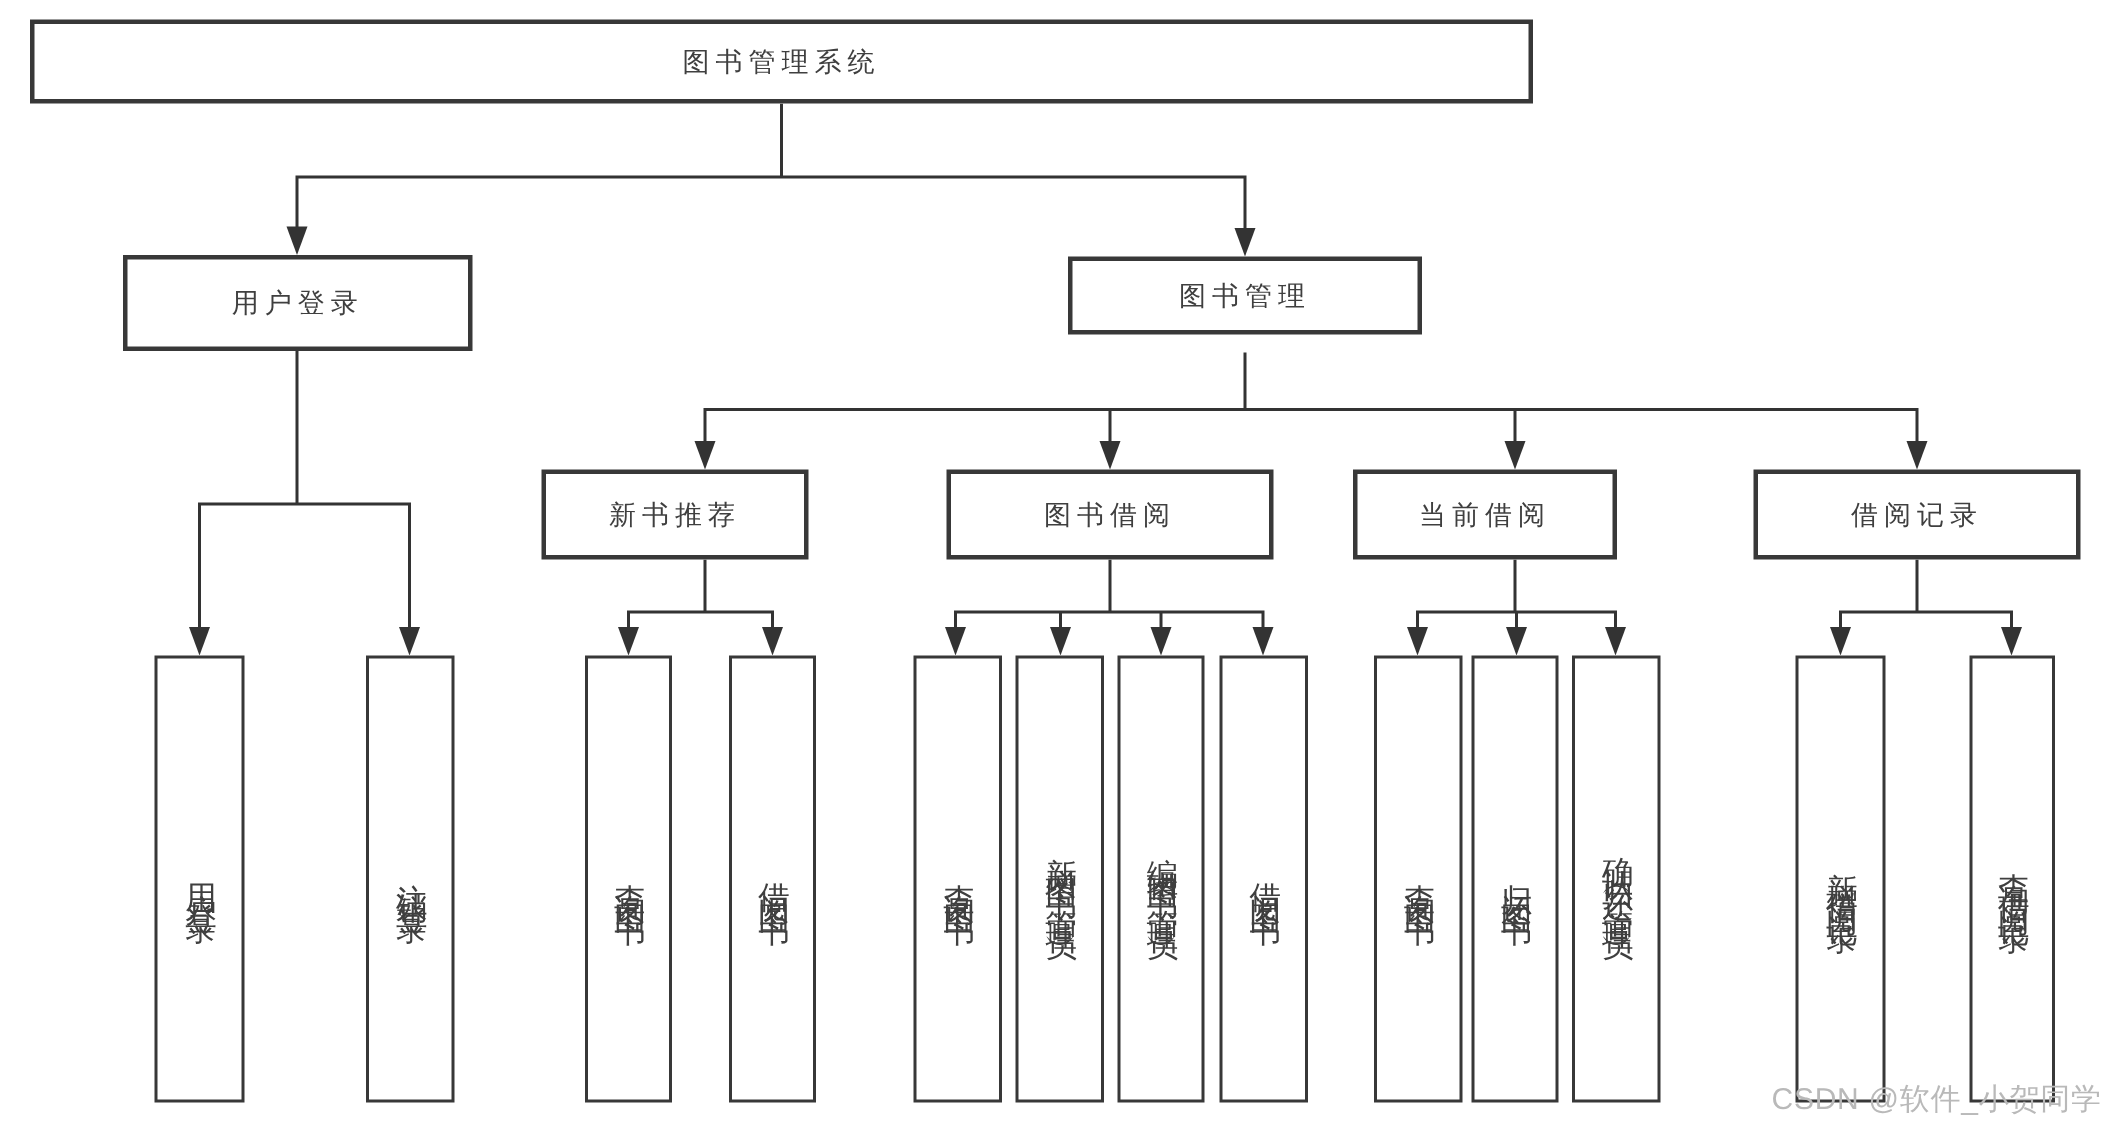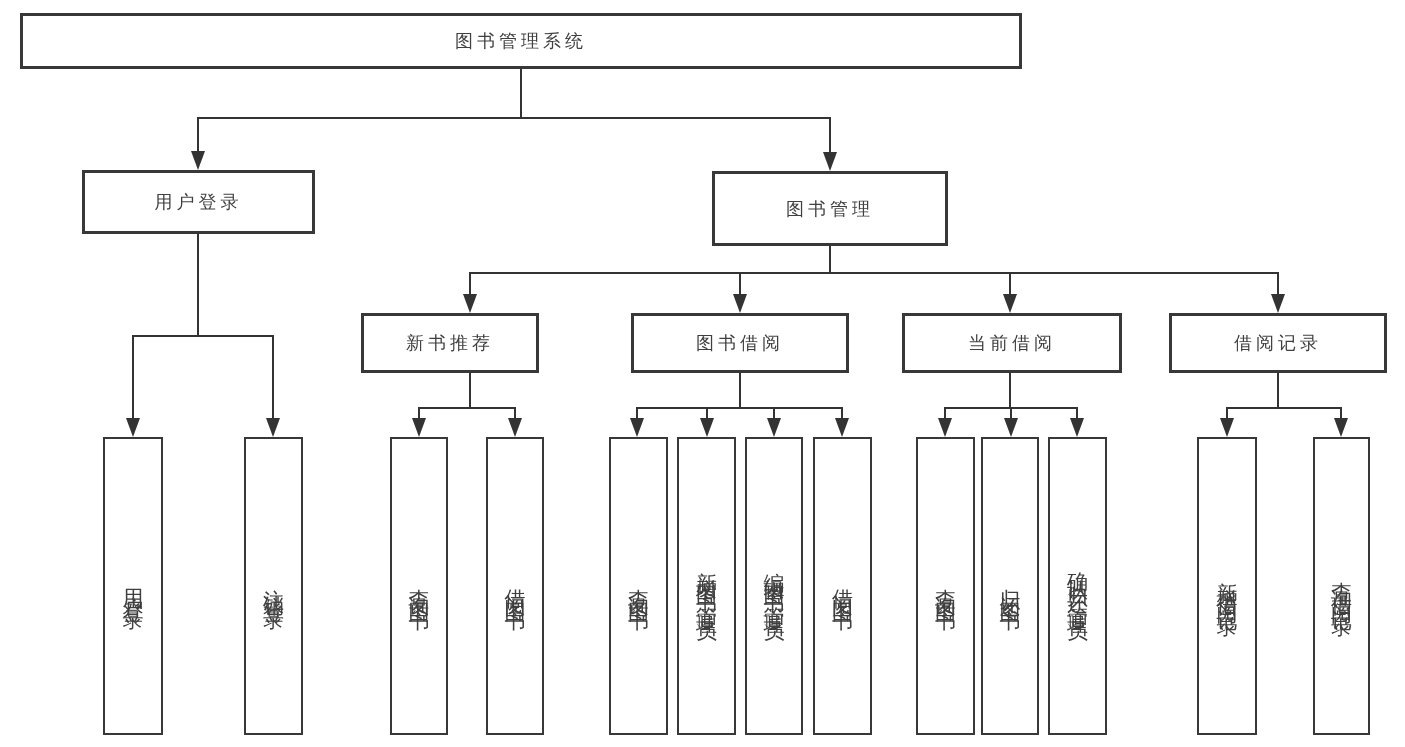--- a/index.html
+++ b/index.html
@@ -27,25 +27,25 @@
     position:absolute;background:#fff;border:3px solid var(--border);
     display:flex;align-items:center;justify-content:center;
     color:var(--text);z-index:2;
   }
   .node .lbl{
     font-size:18px;letter-spacing:4px;white-space:nowrap;
     color:var(--text);
   }
   .node.root  {left:20px;  top:13px;  width:1002px;height:56px;}
   .node.l2a   {left:82px;  top:170px; width:233px; height:64px;}
-  .node.l2b   {left:712px; top:171px; width:236px; height:75px;}
+  .node.l2b   {left:712px; top:171px; width:236px; height:52px;}
   .node.l3    {top:313px;  height:60px;}
   .node.l3a   {left:361px; width:178px;}
   .node.l3b   {left:631px; width:218px;}
-  .node.l3c   {left:902px; width:220px;}
+  .node.l3c   {left:902px; width:176px;}
   .node.l3d   {left:1169px;width:218px;}
 
   .leaf{
     position:absolute;top:437px;height:298px;background:#fff;
     border:2px solid var(--border);
     display:flex;align-items:center;justify-content:center;z-index:2;
   }
   .leaf .vlbl{
     writing-mode:vertical-rl;text-orientation:mixed;
     font-size:21px;line-height:1.05;letter-spacing:7px;
@@ -158,14 +158,15 @@
   <div class="leaf" style="left:1048px;width:59px;">
     <span class="vlbl">确认归还（管理员）</span>
   </div>
   <div class="leaf" style="left:1197px;width:60px;">
     <span class="vlbl">新增借阅记录</span>
   </div>
   <div class="leaf" style="left:1313px;width:57px;">
     <span class="vlbl">查询借阅记录</span>
   </div>
 
+  <div class="watermark">CSDN @软件_小贺同学</div>
 
 </div>
 
 </body></html>

